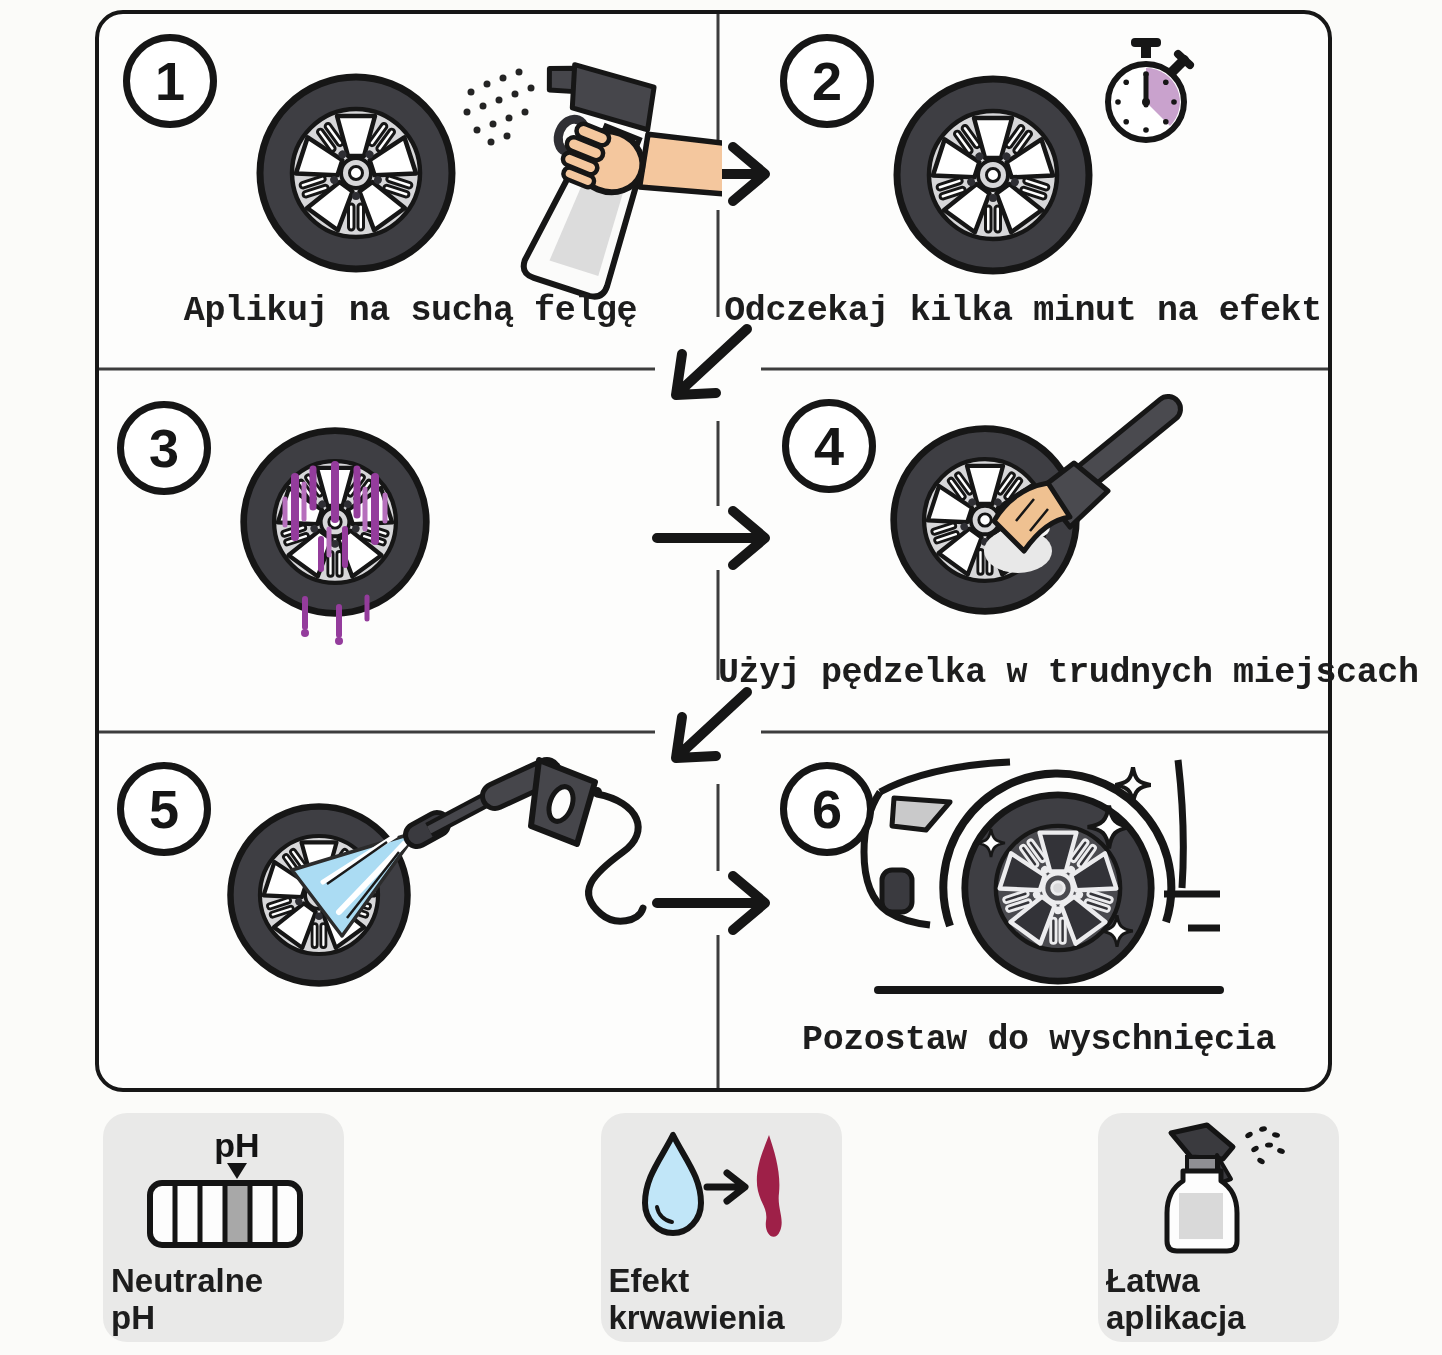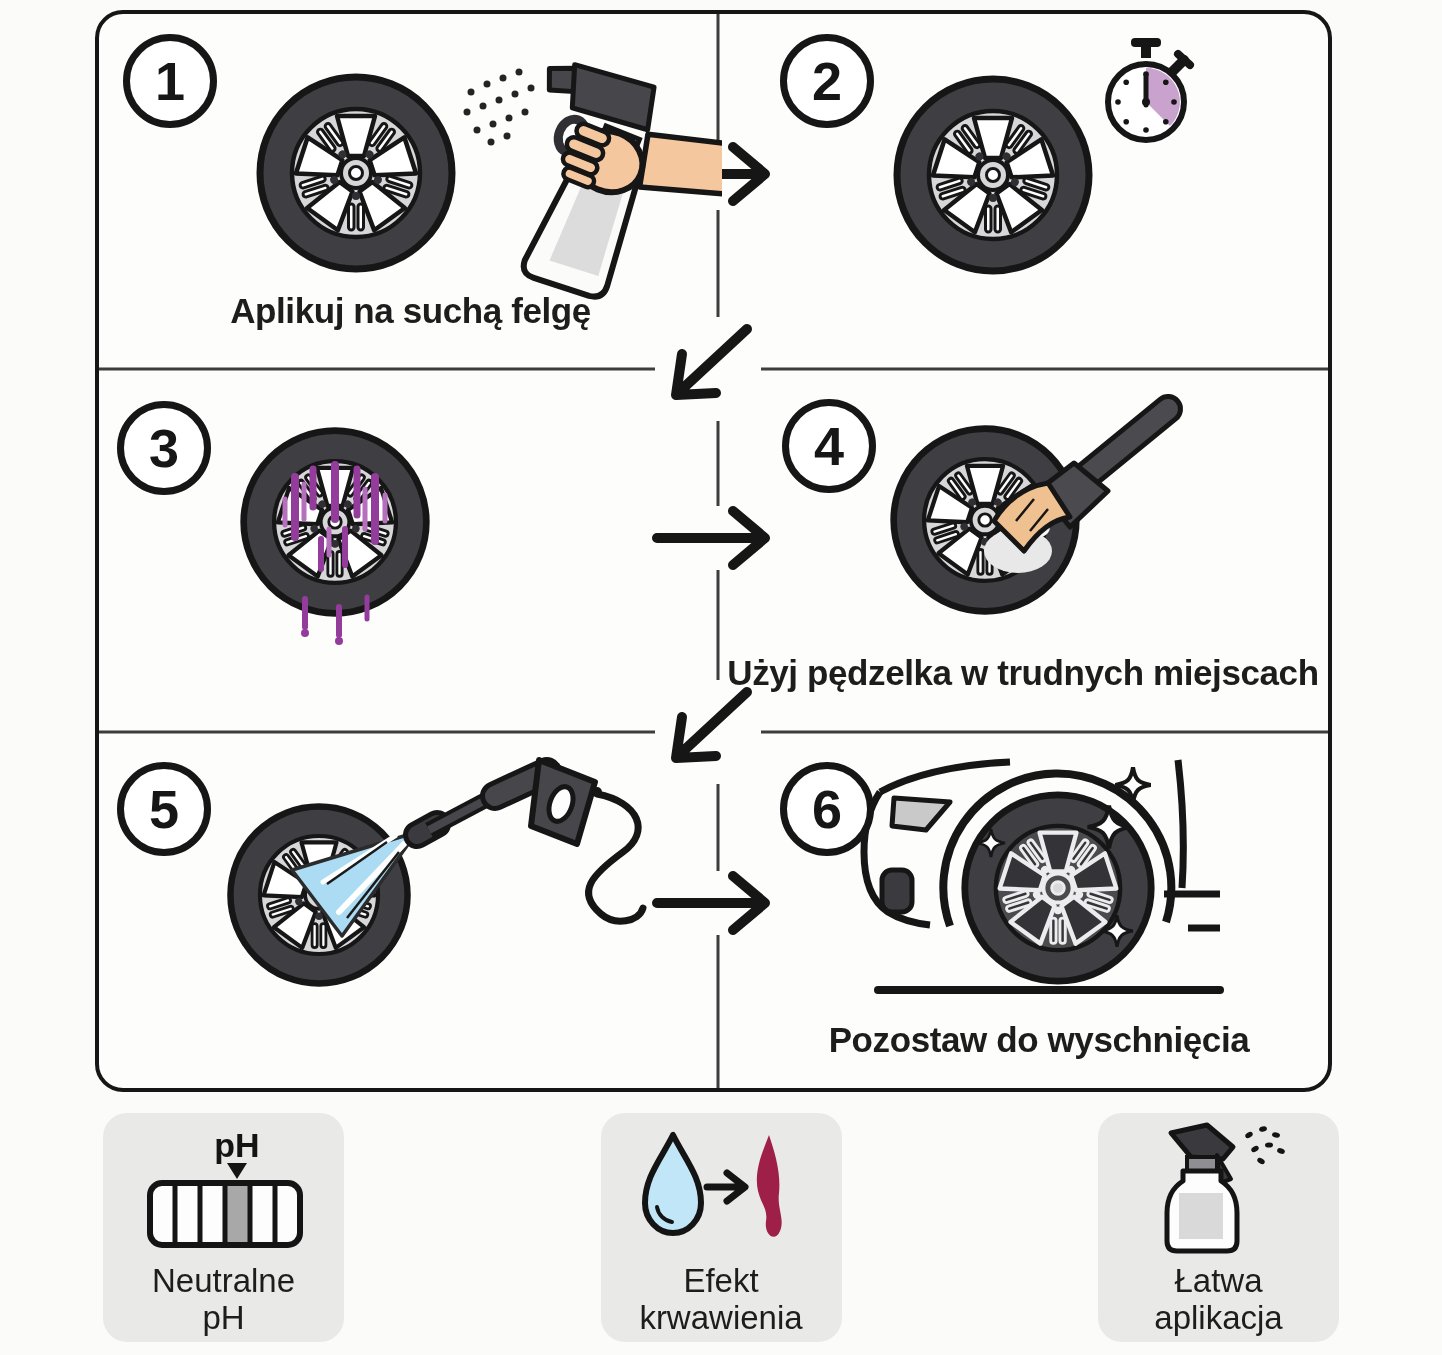--- a/index.html
+++ b/index.html
@@ -30,40 +30,41 @@
   .c1 .step-circle{ left:24px; top:20px; }
   .c2 .step-circle{ left:62px; top:20px; }
   .c3 .step-circle{ left:18px; top:32px; }
   .c4 .step-circle{ left:64px; top:30px; }
   .c5 .step-circle{ left:18px; top:30px; }
   .c6 .step-circle{ left:62px; top:30px; }
   .caption{
     position:absolute; left:0; right:0; text-align:center;
     font-size:35px; font-weight:700; letter-spacing:-0.4px; color:#1d1d1d;
     white-space:nowrap;
+    font-family:Liberation Mono, monospace;
   }
   .c1 .caption{ top:277px; }
   .c2 .caption{ top:277px; }
   .c3 .caption{ top:284px; }
   .c4 .caption{ top:284px; }
   .c5 .caption{ top:268px; left:50%; right:auto; transform:translateX(-50%);
                 max-width:440px; white-space:normal; line-height:1.2; }
   .c6 .caption{ top:288px;padding-left:32px; }
   .badges{
     position:absolute; left:103px; top:1113px; width:1236px; height:229px;
     display:flex; justify-content:space-between;
   }
   .badge{
     position:relative; width:241px; height:229px;
     background:#e9e9e8; border-radius:24px;
   }
   .badge-icon{ position:absolute; left:50%; top:8px; transform:translateX(-50%); }
   .badge-label{
-    position:absolute; left:0; right:0; top:150px; text-align:center;
-    font-size:33px; font-weight:400; line-height:1.12; color:#1d1d1d;
+    position:absolute; left:0; right:0; top:150px; text-align:left;
+    font-size:33px; font-weight:700; line-height:1.12; color:#1d1d1d;padding-left:8px;
   }
   .defs-holder{ position:absolute; width:0; height:0; }
 </style>
 </head>
 <body>
 
 <svg class="defs-holder" aria-hidden="true">
   <defs>
     <symbol id="wheel" viewBox="0 0 206 206">
       <circle cx="103" cy="103" r="96" fill="#3e3e43" stroke="#161616" stroke-width="7"></circle>
@@ -235,20 +236,21 @@
               <circle cx="-28" cy="0" r="2.8"></circle>
               <circle cx="-19.8" cy="-19.8" r="2.8"></circle>
           </g>
           <line x1="0" y1="3" x2="0" y2="-27" stroke="#161616" stroke-width="5" stroke-linecap="round"></line>
           <circle r="4" fill="#161616"></circle>
         </g>
       </svg>
       <div class="step-circle">
           <span>2</span>
         </div>
+      <div class="caption">Odczekaj kilka minut na efekt</div>
     </div>
 
     <div class="cell c3">
       <svg class="illu" width="623" height="363" viewBox="0 0 623 363">
         <use href="#wheel" x="138" y="55" width="196" height="196"></use>
         <g stroke-linecap="round">
           <g stroke="#943c9c">
             <line x1="196" y1="108" x2="196" y2="168" stroke-width="8"></line>
             <line x1="214" y1="100" x2="214" y2="138" stroke-width="7"></line>
             <line x1="236" y1="96" x2="236" y2="150" stroke-width="8"></line>

